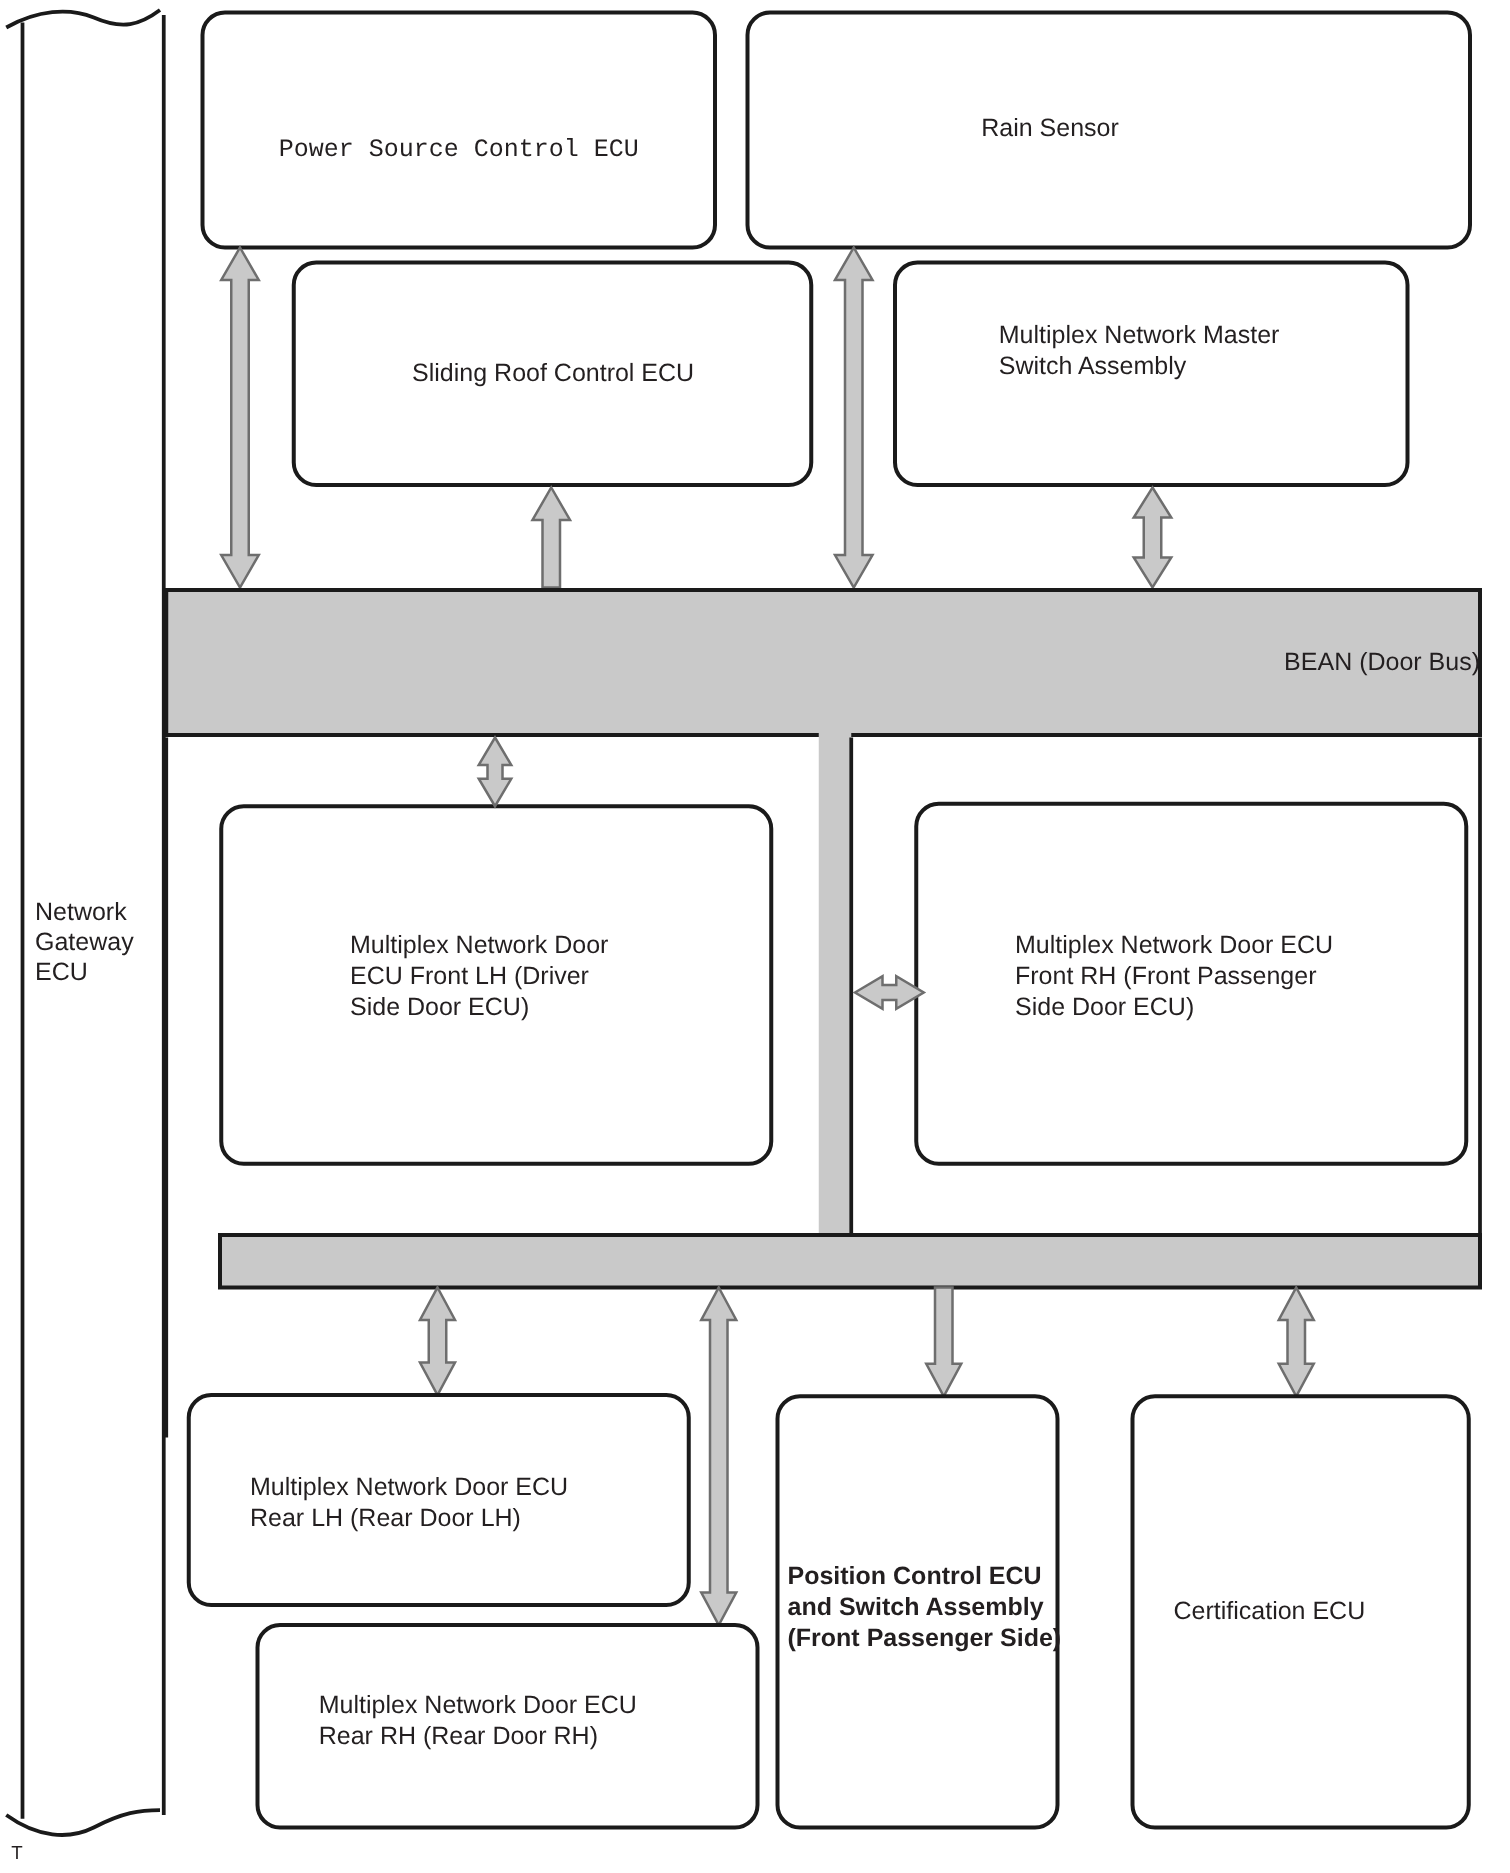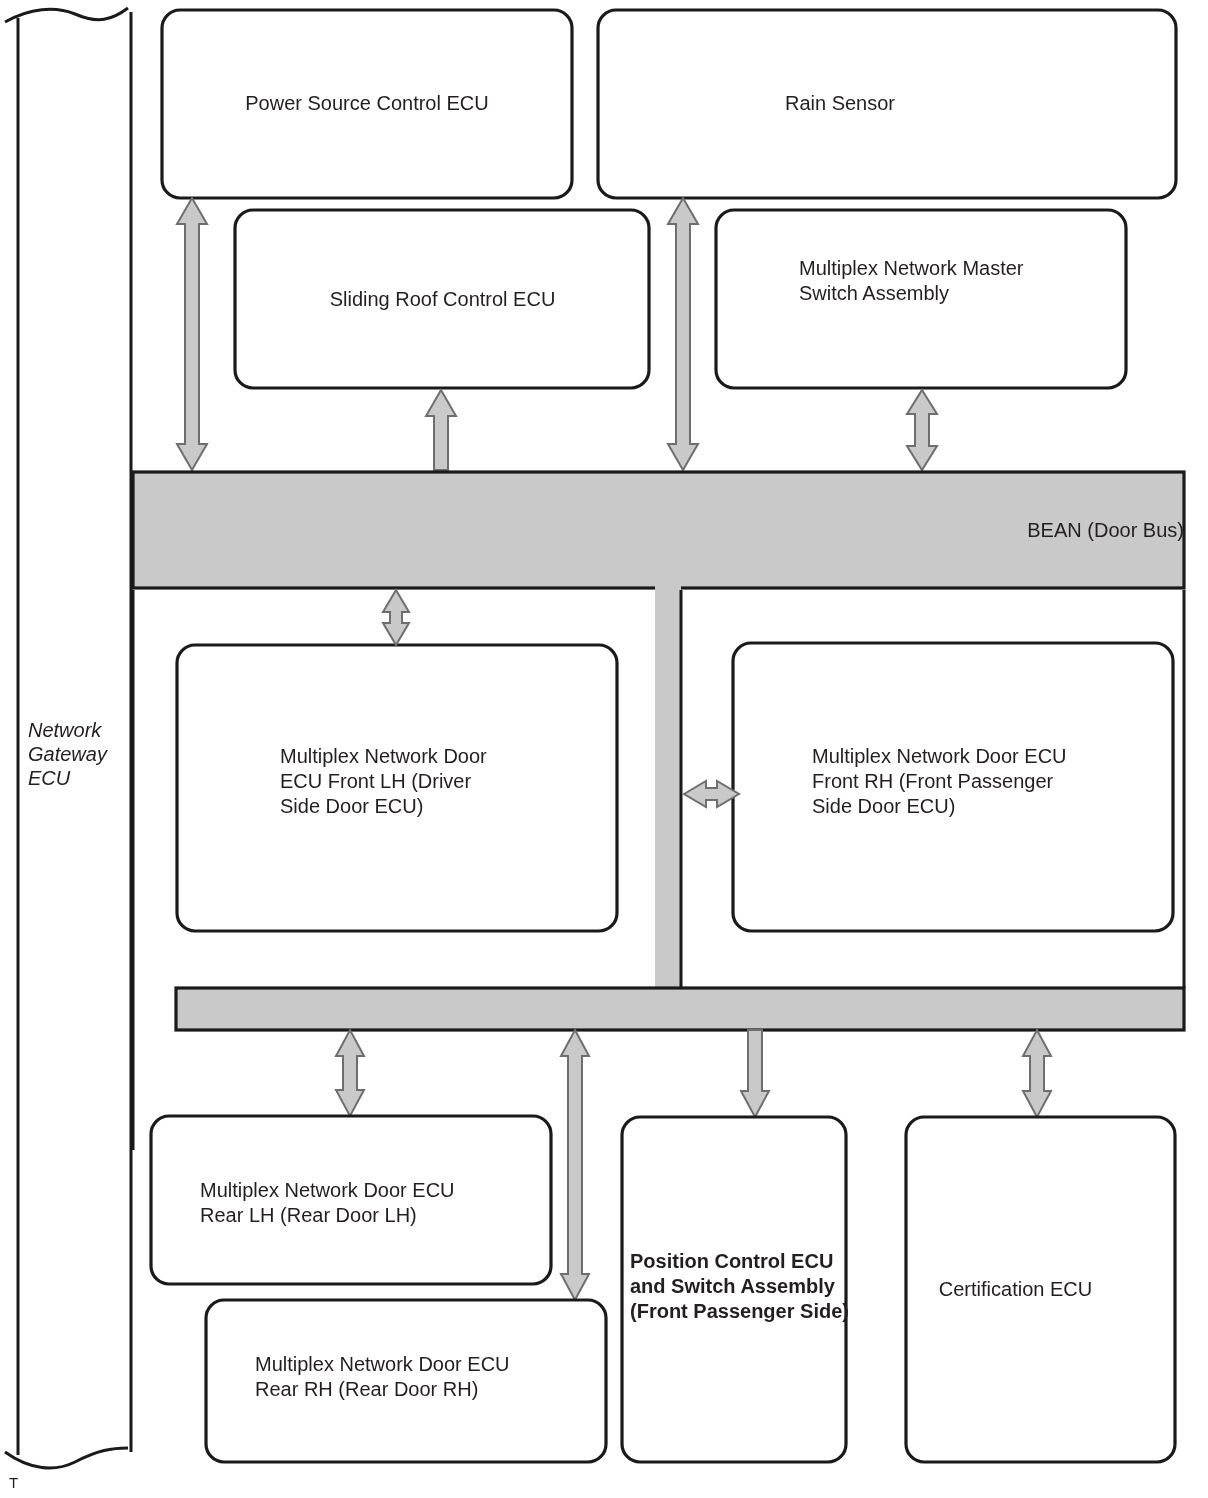--- a/index.html
+++ b/index.html
@@ -123,25 +123,25 @@
     <path class="arrow" d="M 748 1030 L 762 1030 L 762 1091 L 769 1091 L 755 1117 L 741 1091 L 748 1091 Z"></path>
 
     <path class="arrow" d="M 1037 1030 L 1051 1056 L 1044 1056 L 1044 1091 L 1051 1091 L 1037 1117 L 1023 1091 L 1030 1091 L 1030 1056 L 1023 1056 Z"></path>
 
     <rect class="box" x="151" y="1116" width="400" height="168" rx="18" ry="18"></rect>
     <rect class="box" x="206" y="1300" width="400" height="162" rx="18" ry="18"></rect>
     <rect class="box" x="622" y="1117" width="224" height="345" rx="18" ry="18"></rect>
     <rect class="box" x="906" y="1117" width="269" height="345" rx="18" ry="18"></rect>
   </svg>
 
-  <div class="gw-label" style="left:28px; top:718px; width:100px;font-style:italic;">Network
+  <div class="gw-label" style="left:28px; top:718px; width:100px;">Network
 Gateway
 ECU</div>
 
-  <div class="node-label label-center" style="left:162px; top:91px; width:410px;">Power Source Control ECU</div>
+  <div class="node-label label-center" style="left:162px; top:108px; width:410px;font-family:Liberation Mono, monospace;">Power Source Control ECU</div>
 
   <div class="node-label label-center" style="left:598px; top:91px; width:484px;">Rain Sensor</div>
 
   <div class="node-label label-center" style="left:235px; top:287px; width:415px;">Sliding Roof Control ECU</div>
 
   <div class="node-label label-left" style="left:799px; top:256px; width:330px;">Multiplex Network Master
 Switch Assembly</div>
 
   <div class="node-label label-left" style="left:280px; top:744px; width:300px;">Multiplex Network Door
 ECU Front LH (Driver

